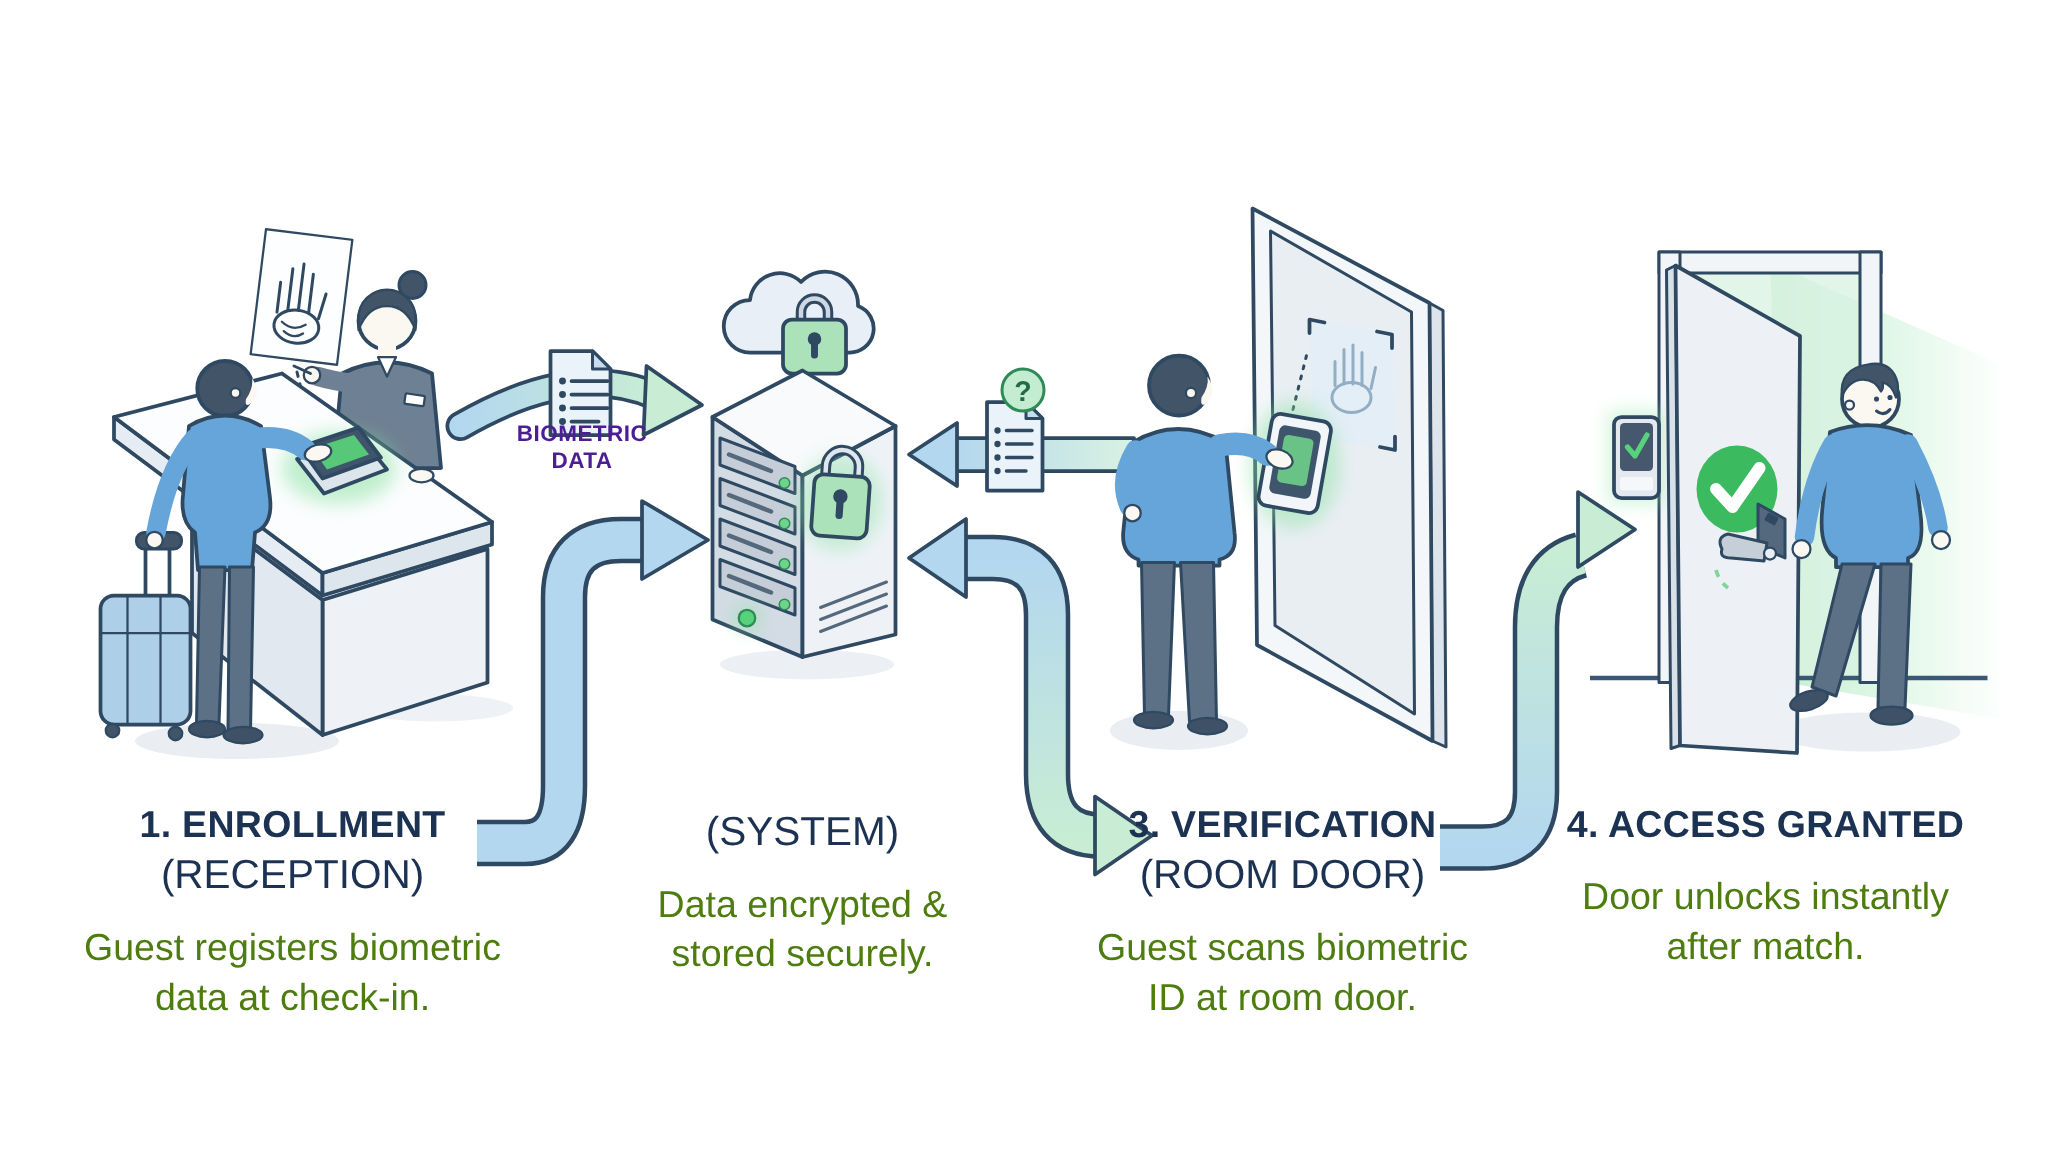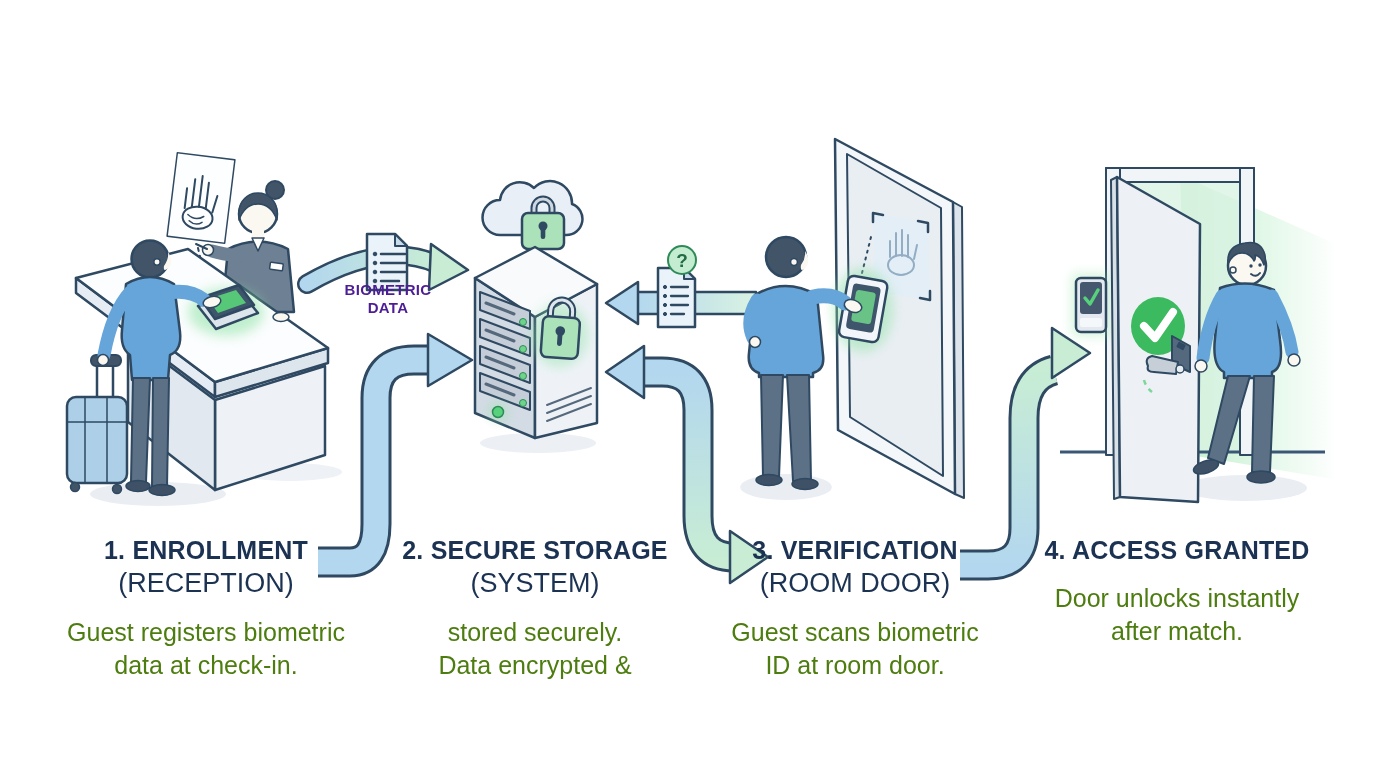--- a/index.html
+++ b/index.html
@@ -354,35 +354,34 @@
       <circle cx="161" cy="226" r="6" fill="#fbf7f1" class="ol w15"></circle>
       <path d="M232 156 Q248 186 252 212" class="nofill" stroke="#66a5d9" stroke-width="13" stroke-linecap="round"></path>
       <circle cx="254" cy="220" r="6" fill="#fbf7f1" class="ol w15"></circle>
       <path d="M188 236 L210 236 L184 324 L168 318 Z" fill="#5d7186" class="ol w2"></path>
       <path d="M214 236 L234 236 L230 332 L212 332 Z" fill="#5d7186" class="ol w2"></path>
       <ellipse cx="166" cy="327" rx="13" ry="6" fill="#3e5166" class="ol w15" transform="rotate(-18 166 327)"></ellipse>
       <ellipse cx="221" cy="337" rx="14" ry="6" fill="#3e5166" class="ol w15"></ellipse>
     </g>
   </svg>
 
-  <div class="step" style="left:41px;">
+  <div class="step" style="left:30px;">
     <div class="step-title">1. ENROLLMENT</div>
     <div class="step-location">(RECEPTION)</div>
     <div class="step-desc">
       <div>Guest registers biometric</div>
       <div>data at check-in.</div>
     </div>
   </div>
 
   <div class="step" style="left:370px;">
-    <div class="step-title">2. SECURE STORAGE</div>
     <div class="step-location">(SYSTEM)</div>
     <div class="step-desc">
+      <div>Data encrypted &amp;</div>
       <div>stored securely.</div>
-      <div>Data encrypted &amp;</div>
     </div>
   </div>
 
   <div class="step" style="left:690px;">
     <div class="step-title">3. VERIFICATION</div>
     <div class="step-location">(ROOM DOOR)</div>
     <div class="step-desc">
       <div>Guest scans biometric</div>
       <div>ID at room door.</div>
     </div>

